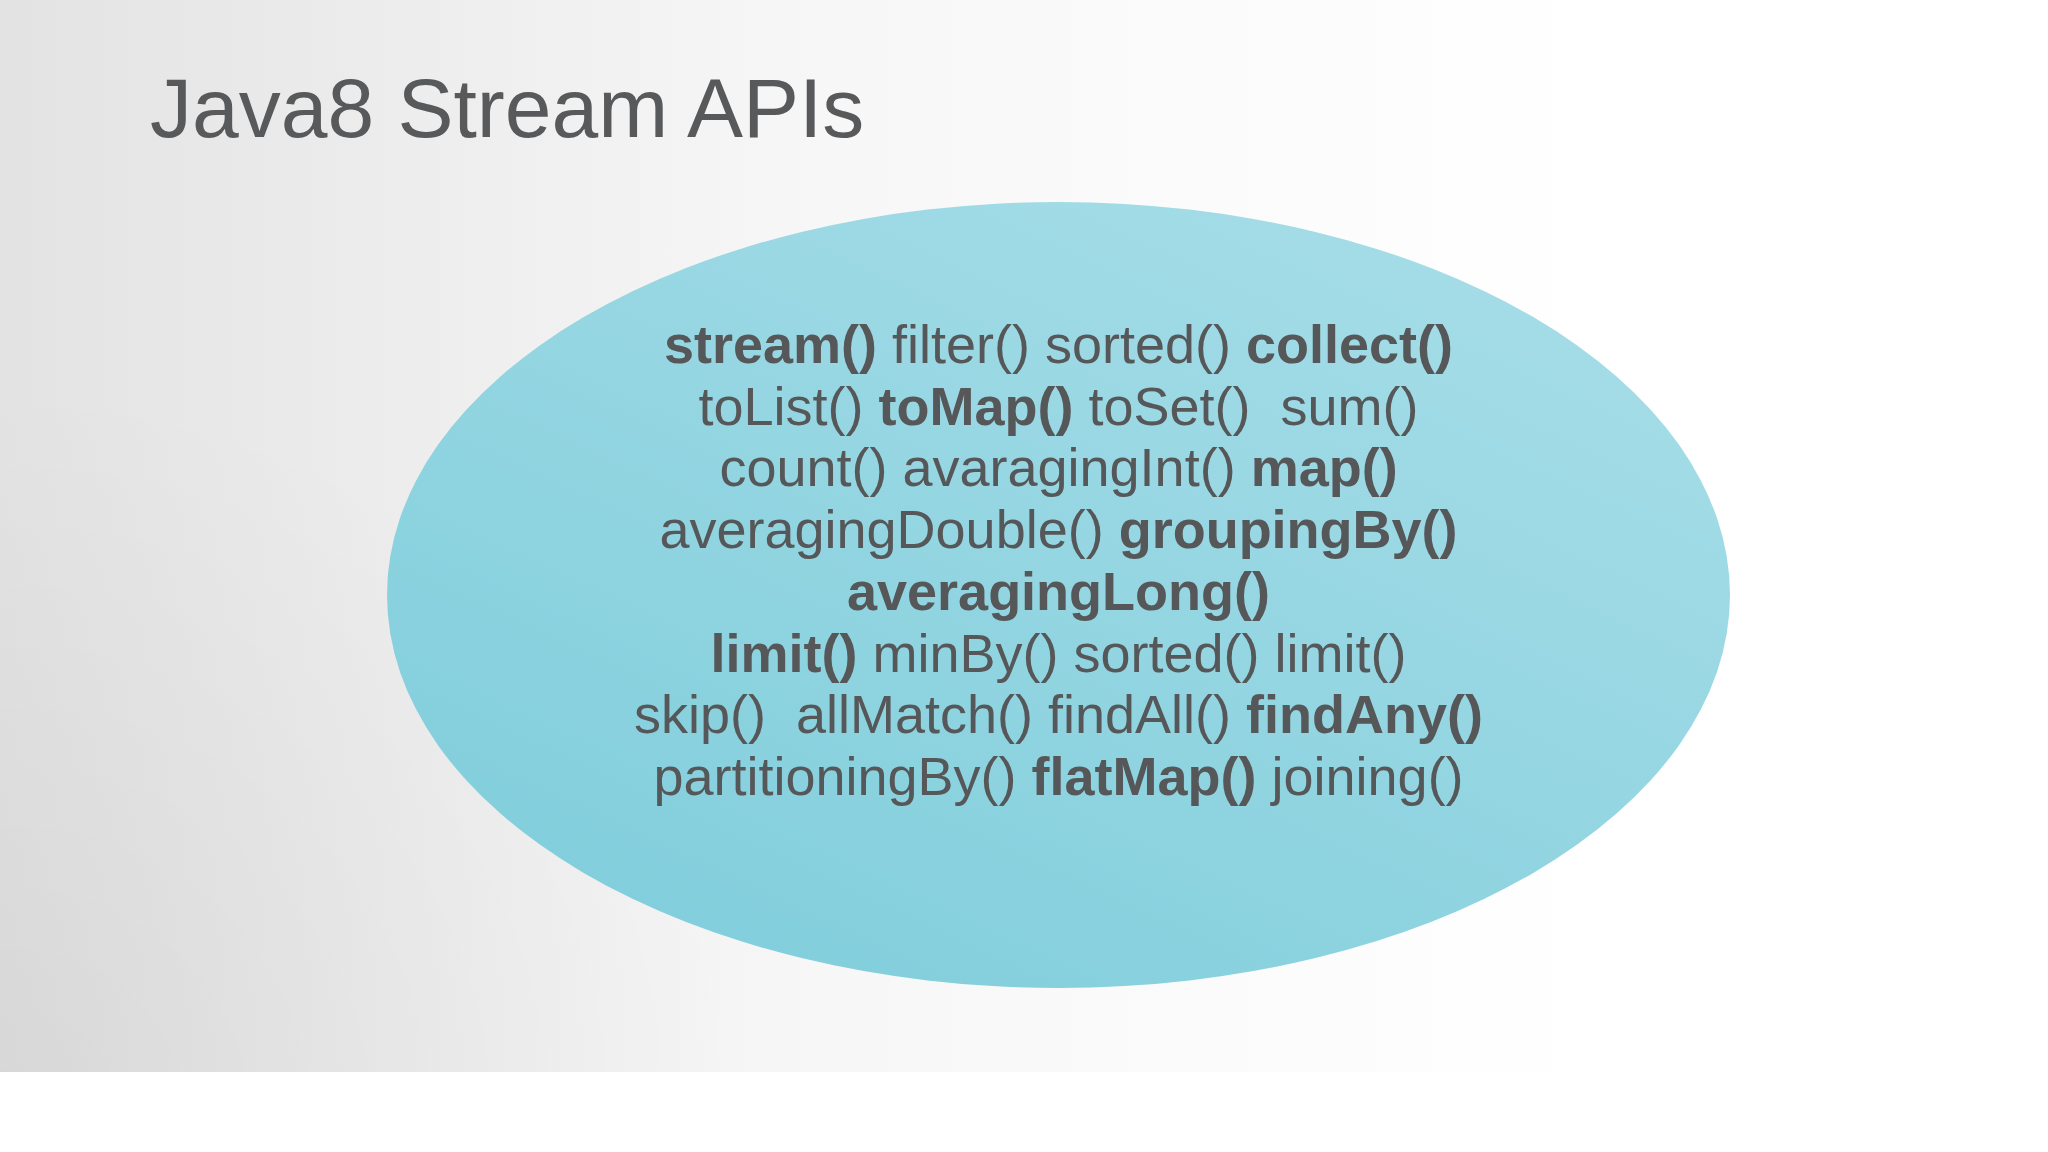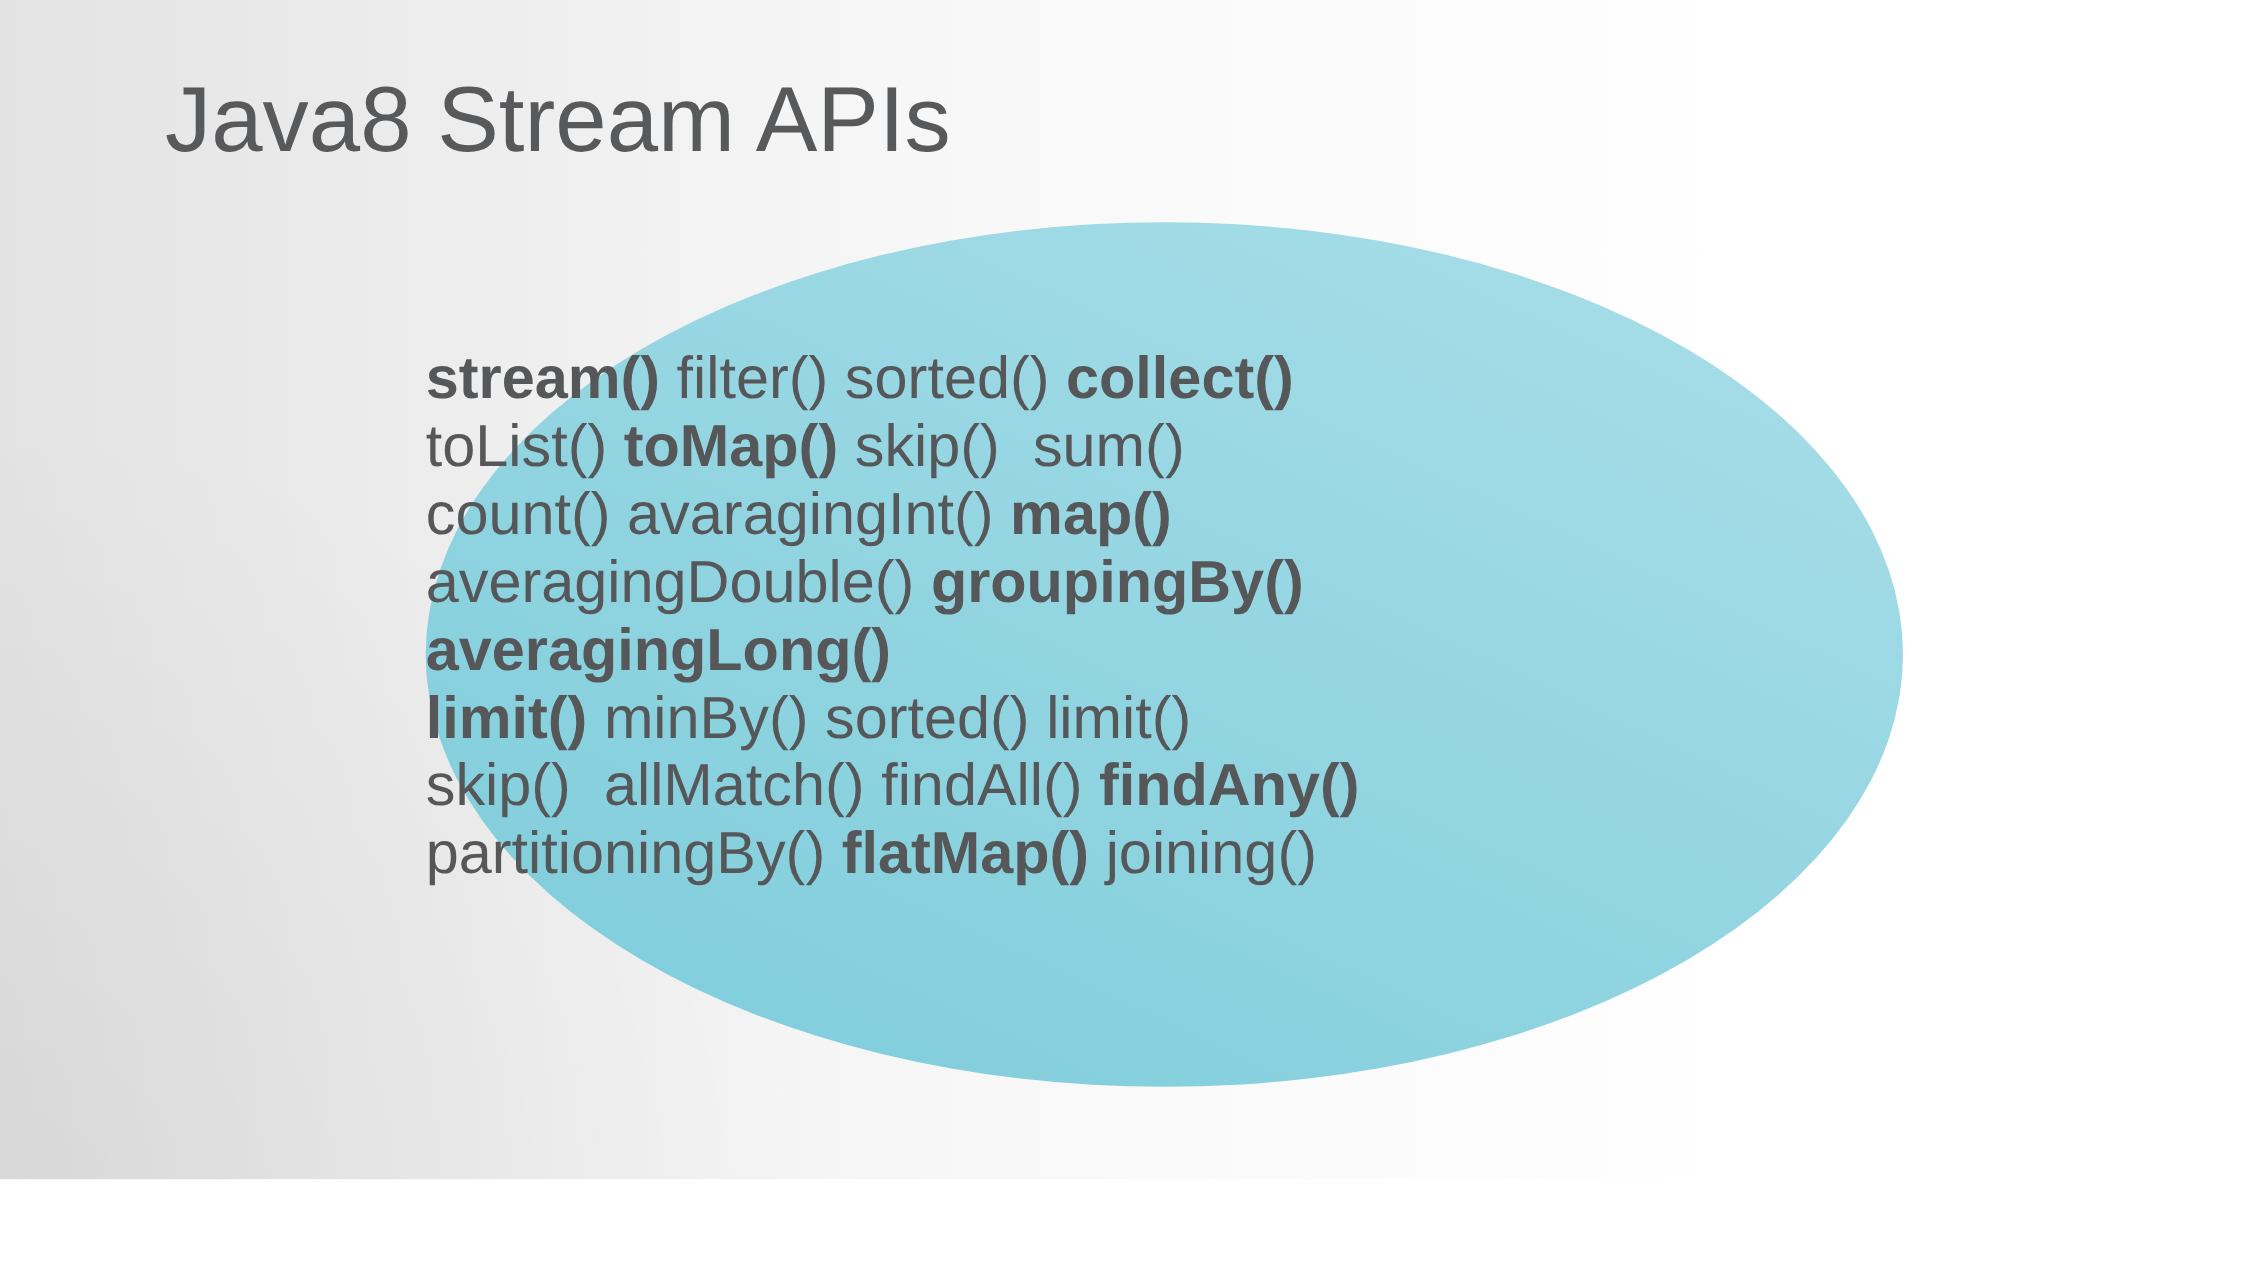--- a/index.html
+++ b/index.html
@@ -38,42 +38,42 @@
     width: 1343px;
     height: 786px;
     border-radius: 50%;
     background: linear-gradient(205deg, var(--bubble-gradient-start, #aadfe9) 0%, var(--bubble-gradient-end, #82cedc) 88%);
   }
   .bubble-text {
     position: absolute;
     left: 387px;
     top: 314px;
     width: 1343px;
-    text-align: left;
+    text-align: center;
     font-size: 54px;
     line-height: 61.7px;
     color: var(--api-text, #565759);
   }
   .api-line {
     white-space: pre-wrap;
   }
   .seg { font-weight: 400; }
   .seg.bold { font-weight: 700; }
 </style>
 </head>
 <body>
 
 <div class="slide">
   <h1 class="title">Java8 Stream APIs</h1>
 
   <div class="bubble"></div>
 
   <div class="bubble-text">
       <div class="api-line"><span class="seg bold">stream()</span><span class="seg"> filter() sorted() </span><span class="seg bold">collect()</span></div>
-      <div class="api-line"><span class="seg">toList() </span><span class="seg bold">toMap()</span><span class="seg"> skip()  sum()</span></div>
+      <div class="api-line"><span class="seg">toList() </span><span class="seg bold">toMap()</span><span class="seg"> toSet()  sum()</span></div>
       <div class="api-line"><span class="seg">count() avaragingInt() </span><span class="seg bold">map()</span></div>
       <div class="api-line"><span class="seg">averagingDouble() </span><span class="seg bold">groupingBy()</span></div>
       <div class="api-line"><span class="seg bold">averagingLong()</span></div>
       <div class="api-line"><span class="seg bold">limit()</span><span class="seg"> minBy() sorted() limit()</span></div>
       <div class="api-line"><span class="seg">skip()  allMatch() findAll() </span><span class="seg bold">findAny()</span></div>
       <div class="api-line"><span class="seg">partitioningBy() </span><span class="seg bold">flatMap()</span><span class="seg"> joining()</span></div>
     </div>
 </div>
 
 </body></html>

